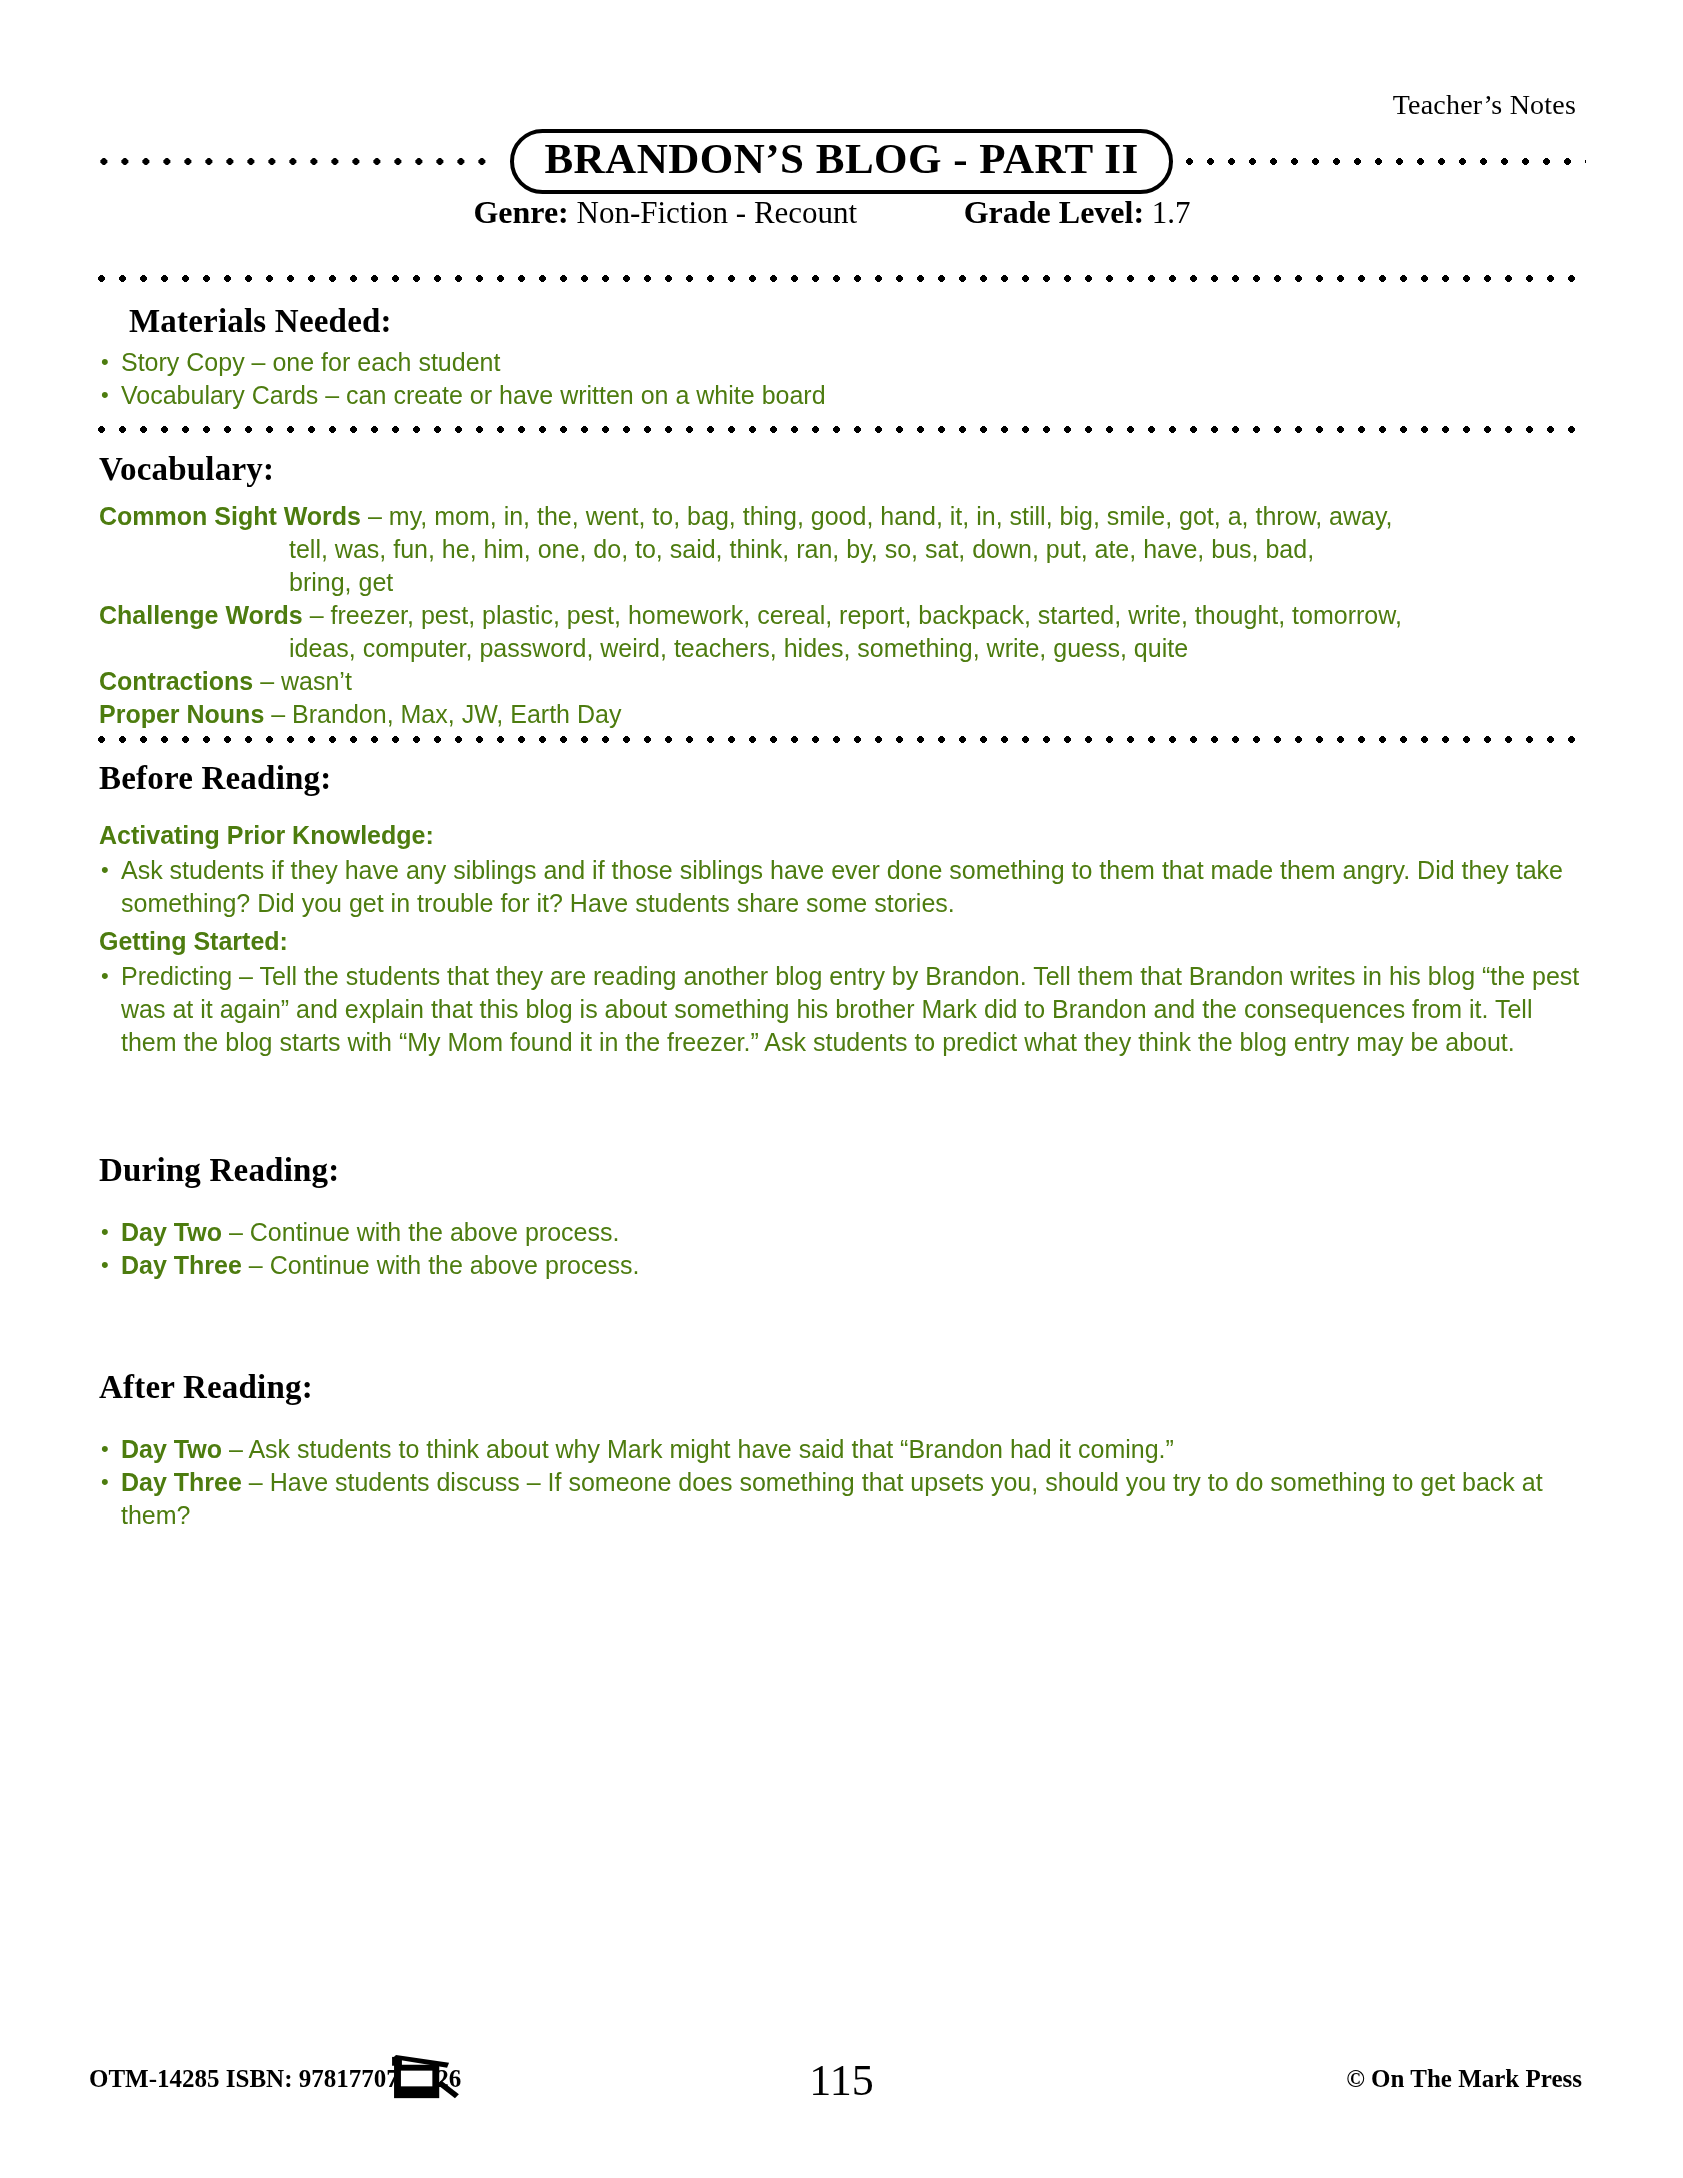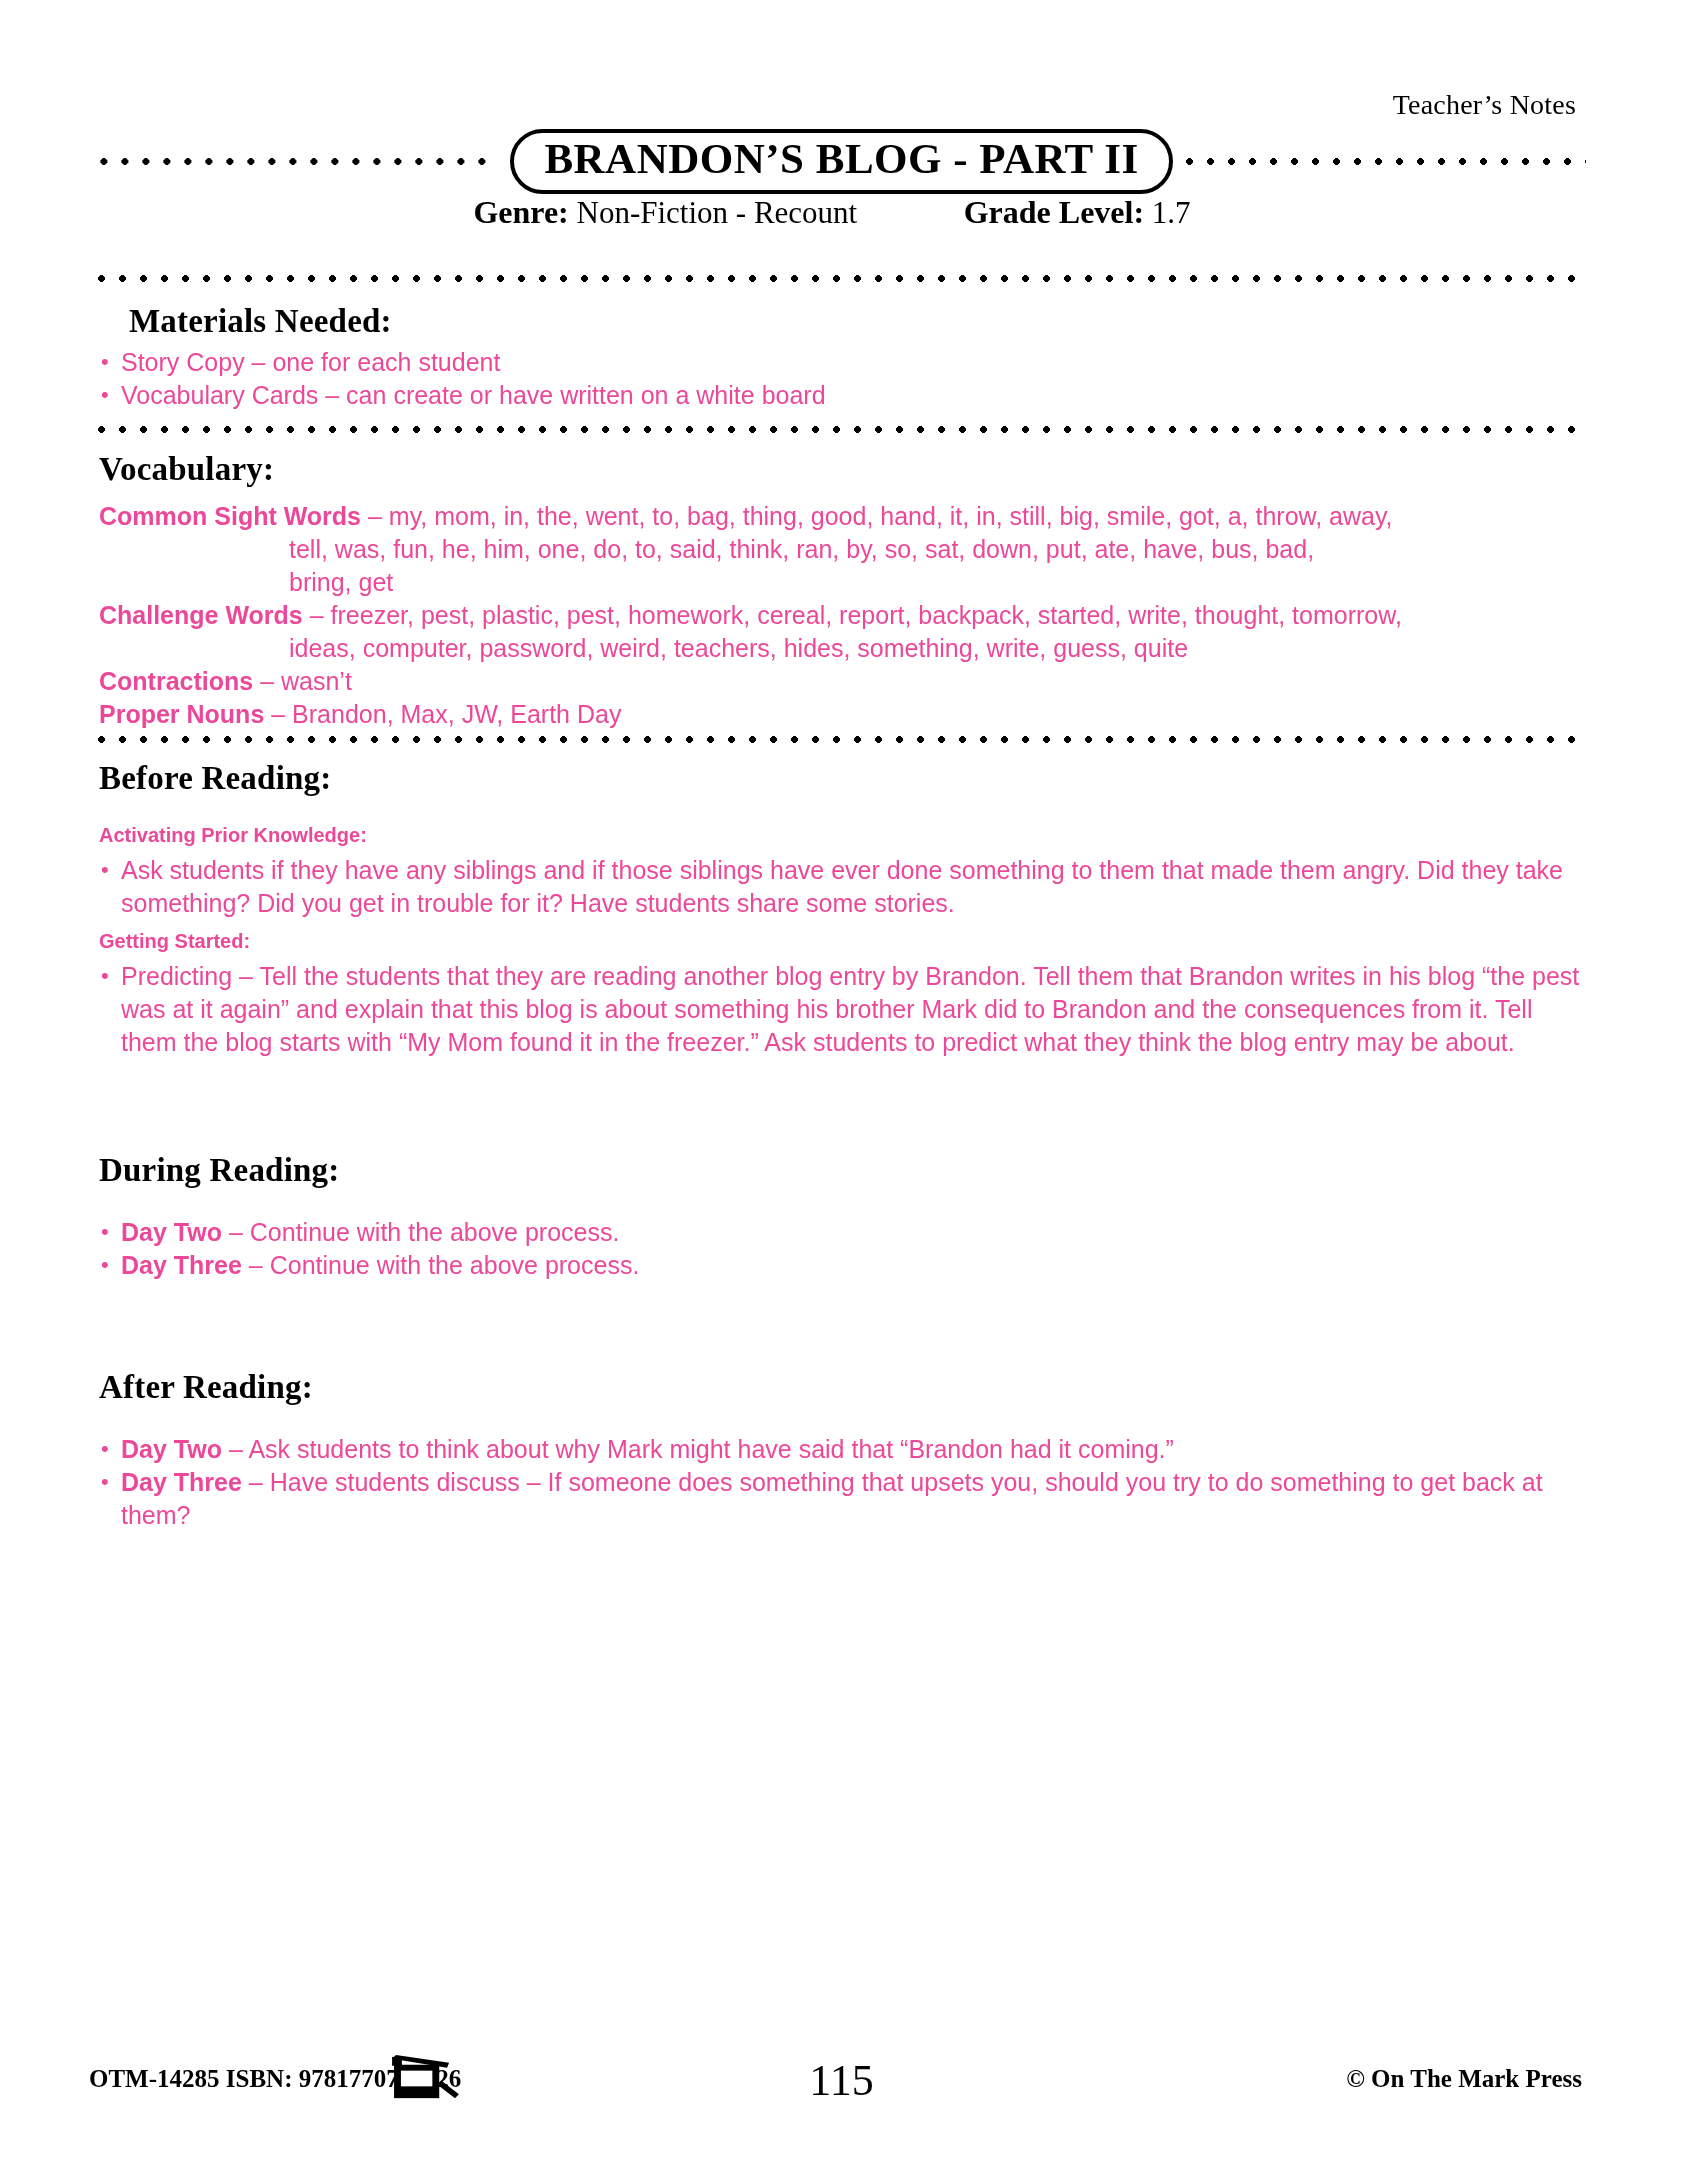--- a/index.html
+++ b/index.html
@@ -109,42 +109,42 @@
   }
 
   
   .body-block {
     position: absolute;
     left: 99px;
     width: 1485px;
     font-family: "Liberation Sans", sans-serif;
     font-size: 25px;
     line-height: 33px;
-    color: #ec4899;
+    color: #4d7c0f;
   }
 
   .bullet-line {
     position: relative;
     padding-left: 22px;
     margin: 0;
   }
   .bullet-line::before {
     content: "\2022";
     position: absolute;
     left: 2px;
     top: -1px;
     font-size: 22px;
   }
 
   .b { font-weight: bold; }
 
   .sub-head {
     font-family: "Liberation Sans", sans-serif;
     font-weight: bold;
-    font-size: 20px;
+    font-size: 25px;
     margin: 0 0 2px 0;
   }
 
   
   .vocab-row {
     position: relative;
     margin: 0;
   }
   .vocab-row .cont {
     display: block;

